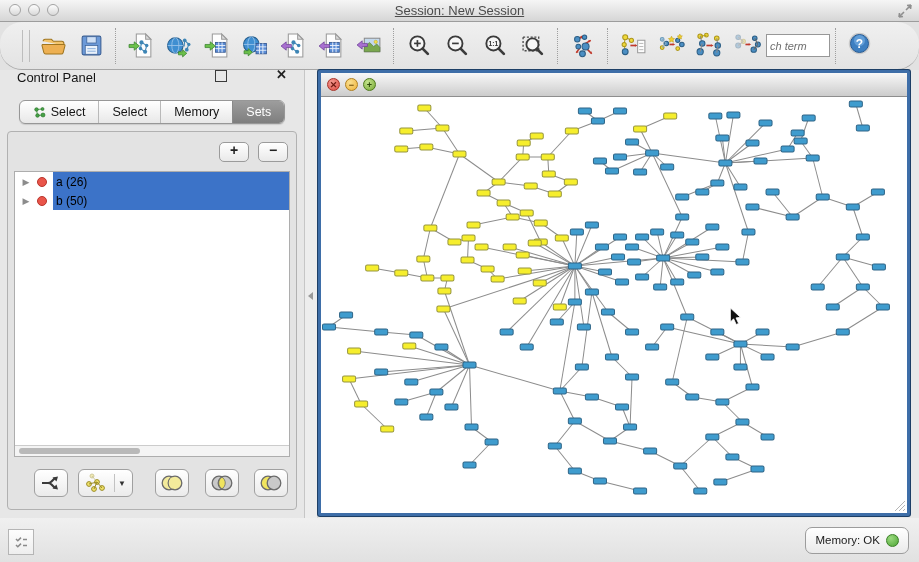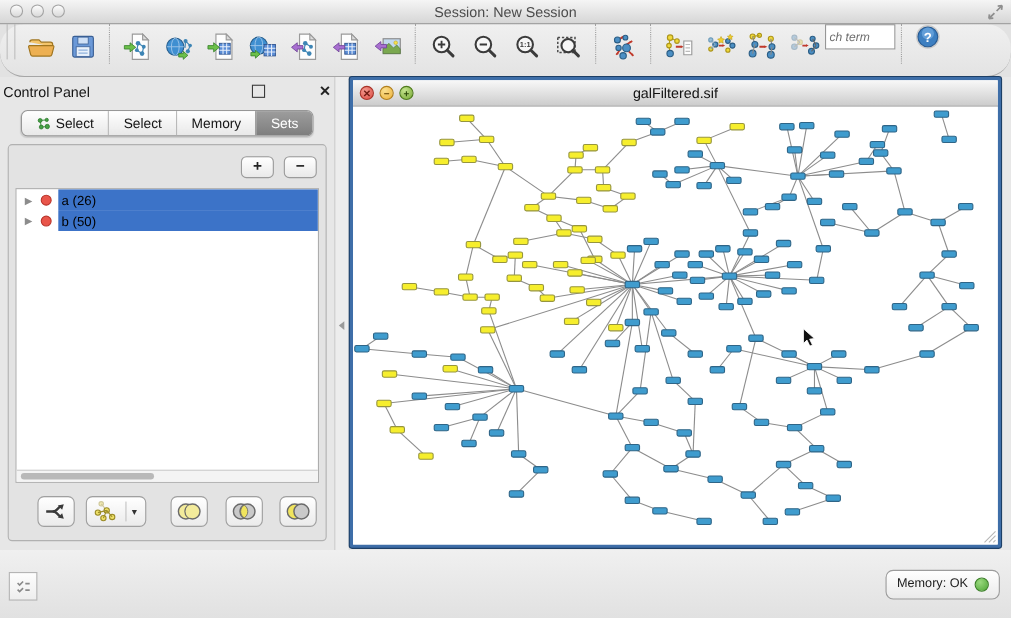--- a/index.html
+++ b/index.html
@@ -3,38 +3,38 @@
 <meta charset="utf-8">
 <style>
   html,body{margin:0;padding:0;}
   body{width:919px;height:562px;overflow:hidden;font-family:"Liberation Sans",sans-serif;background:#e2e2e2;position:relative;}
   .window{position:absolute;inset:0;display:flex;flex-direction:column;}
 
   
   .titlebar{height:21px;background:linear-gradient(#f5f5f5,#d6d6d6);border-bottom:1px solid #9d9d9d;position:relative;display:flex;align-items:center;flex:0 0 auto;}
   .traffic{position:absolute;left:9px;top:4px;display:flex;gap:7px;}
   .tl{width:12px;height:12px;border-radius:50%;background:linear-gradient(#fdfdfd,#d9d9d9);border:1px solid #a3a3a3;box-sizing:border-box;}
-  .win-title{flex:1;text-align:center;font-size:13px;color:#4c4c4c;}
+  .win-title{flex:1;text-align:center;font-size:13px;color:#4c4c4c;text-decoration:underline;}
   .expand-btn{position:absolute;right:6px;top:3px;width:16px;height:16px;}
 
   
-  .toolbar{height:47px;background:linear-gradient(#f0f0f0,#e3e3e3);border-bottom:1px solid #a6a6a6;display:flex;padding:0 4px;flex:0 0 auto;border-radius:22px;}
+  .toolbar{height:47px;background:linear-gradient(#f0f0f0,#e3e3e3);border-bottom:1px solid #a6a6a6;display:flex;align-items:center;padding:0 20px;flex:0 0 auto;border-radius:22px;}
   .tb-handle{width:6px;height:32px;border-left:1px solid #bdbdbd;border-right:1px solid #bdbdbd;margin:0 4px 0 2px;}
   .tbtn{width:38px;height:40px;display:flex;align-items:center;justify-content:center;border-radius:4px;}
   .tbtn svg{display:block;}
   .tsep{width:1px;height:36px;border-left:1px dotted #9f9f9f;margin:0 5px;}
   .search-box{width:56px;height:21px;border:1px solid #979797;background:#fff;font-style:italic;font-size:11px;color:#6e6e6e;padding:0 3px;font-family:"Liberation Sans",sans-serif;}
   .help-wrap{width:34px;display:flex;justify-content:center;}
 
   
   .main{flex:1 1 auto;display:flex;min-height:0;}
 
   
   .cpanel{width:305px;background:#e7e7e7;border-right:1px solid #c6c6c6;display:flex;flex-direction:column;box-sizing:border-box;flex:0 0 auto;}
-  .cp-header{height:26px;display:flex;align-items:center;padding:0 3px;font-size:13px;color:#141414;flex:0 0 auto;gap:40px;}
+  .cp-header{height:26px;display:flex;padding:0 17px;font-size:13px;color:#141414;flex:0 0 auto;gap:40px;}
   .cp-header .spacer{flex:1;}
   .float-btn{width:10px;height:10px;border:1.5px solid #3a3a3a;margin-right:9px;}
   .close-btn{font-size:13px;font-weight:bold;color:#222;line-height:10px;}
   .tabs-row{display:flex;justify-content:center;padding:4px 0 7px;flex:0 0 auto;}
   .tabgroup{display:flex;border:1px solid #979797;border-radius:6px;overflow:hidden;background:linear-gradient(#ffffff,#e8e8e8);box-shadow:0 1px 1px rgba(0,0,0,.12);}
   .tab{padding:4px 13px;font-size:12.5px;color:#151515;border-left:1px solid #b9b9b9;display:flex;align-items:center;gap:5px;white-space:nowrap;}
   .tab:first-child{border-left:none;}
   .tab.active{background:linear-gradient(#9d9d9d,#7e7e7e);color:#fff;border-left-color:#8a8a8a;text-align:center;}
   .cp-body{flex:1 1 auto;margin:0 7px 8px;background:#e3e3e3;border:1px solid #b1b1b1;border-radius:4px;display:flex;flex-direction:column;padding:4px 6px 6px;min-height:0;}
   .pm-row{display:flex;justify-content:flex-end;gap:9px;padding:6px 2px 9px;flex:0 0 auto;}
@@ -67,21 +67,21 @@
   .if-title{position:absolute;left:0;right:0;text-align:center;font-size:13px;color:#111;}
   .itl{width:13px;height:13px;border-radius:50%;margin-right:5px;display:flex;align-items:center;justify-content:center;font-size:9px;font-weight:bold;box-sizing:border-box;position:relative;z-index:1;}
   .itl.red{background:radial-gradient(circle at 35% 30%,#f29a90,#dd4b42);border:1px solid #a83228;color:#6d1810;}
   .itl.yellow{background:radial-gradient(circle at 35% 30%,#fadf8e,#efא);border:1px solid #b07f1e;color:#6d4a08;background:radial-gradient(circle at 35% 30%,#fadf8e,#eeb23a);}
   .itl.green{background:radial-gradient(circle at 35% 30%,#c4e48e,#77a833);border:1px solid #4e7a1c;color:#2c4a0a;}
   .if-canvas{flex:1 1 auto;position:relative;background:#fff;min-height:0;}
   .if-canvas svg.graph{position:absolute;inset:0;width:100%;height:100%;}
   .grip{position:absolute;right:1px;bottom:1px;}
 
   
-  .statusbar{height:62px;background:linear-gradient(#f0f0f0,#e1e1e1);display:flex;align-items:center;padding:0 8px;flex:0 0 auto;}
+  .statusbar{height:44px;background:linear-gradient(#f0f0f0,#e1e1e1);display:flex;align-items:center;padding:0 8px;flex:0 0 auto;}
   .st-icon-btn{width:24px;height:24px;background:linear-gradient(#fdfdfd,#eee);border:1px solid #b5b5b5;display:flex;align-items:center;justify-content:center;margin-top:4px;}
   .membtn{margin-left:auto;height:25px;border:1px solid #9c9c9c;border-radius:7px;background:linear-gradient(#ffffff,#eaeaea);display:flex;align-items:center;gap:6px;padding:0 9px;font-size:11.5px;color:#1b1b1b;margin-right:2px;}
   .memdot{width:13px;height:13px;border-radius:50%;background:radial-gradient(circle at 35% 30%,#9ad97e,#4ea636);border:1px solid #3a7f26;box-sizing:border-box;}
 </style>
 </head>
 <body>
 
 <div class="window">
 
   <div class="titlebar">
@@ -491,21 +491,20 @@
     <div class="vdivider">
         <div class="collapse"></div>
       </div>
 
     <div class="desktop">
       <div class="iframe">
         <div class="if-titlebar">
           <span class="itl red">✕</span>
           <span class="itl yellow">−</span>
           <span class="itl green">+</span>
-          <span class="if-title">galFiltered.sif</span>
         </div>
         <div class="if-canvas">
           <svg class="graph" viewBox="0 0 584 416" preserveAspectRatio="none">
               <line x1="103" y1="11" x2="121" y2="31" stroke="#8c8c8c" stroke-width="1"></line>
               <line x1="85" y1="34" x2="121" y2="31" stroke="#8c8c8c" stroke-width="1"></line>
               <line x1="121" y1="31" x2="138" y2="57" stroke="#8c8c8c" stroke-width="1"></line>
               <line x1="80" y1="52" x2="105" y2="50" stroke="#8c8c8c" stroke-width="1"></line>
               <line x1="105" y1="50" x2="138" y2="57" stroke="#8c8c8c" stroke-width="1"></line>
               <line x1="138" y1="57" x2="177" y2="85" stroke="#8c8c8c" stroke-width="1"></line>
               <line x1="177" y1="85" x2="201" y2="60" stroke="#8c8c8c" stroke-width="1"></line>

